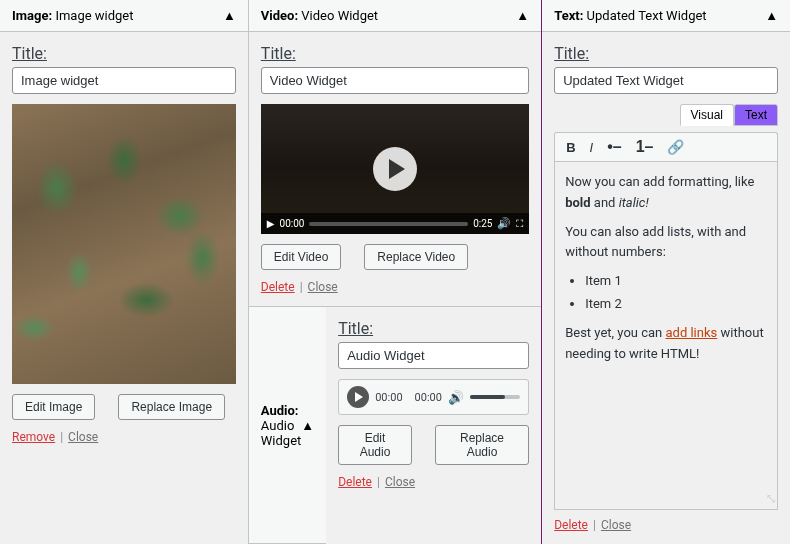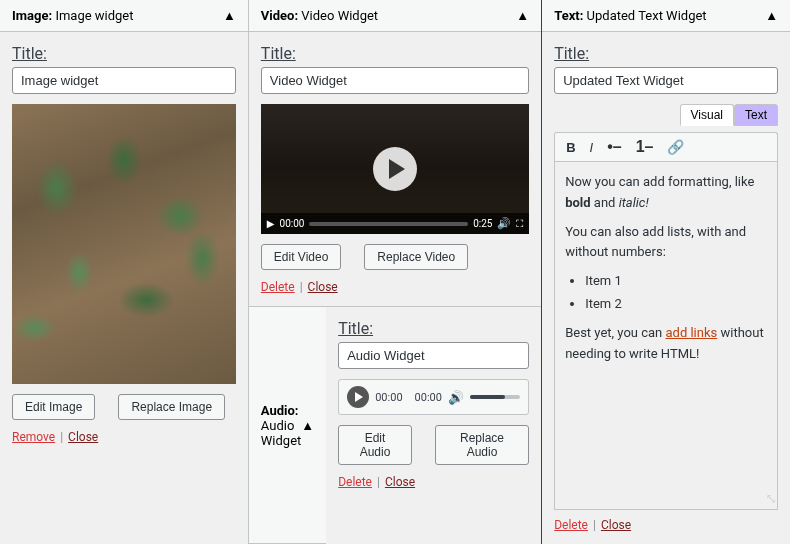--- a/index.html
+++ b/index.html
@@ -88,21 +88,21 @@
     .link-red {
       color: #d63638;
       text-decoration: underline;
       cursor: pointer;
     }
     .link-sep {
       color: #8c8f94;
       margin: 0 5px;
     }
     .link-normal {
-      color: #7f1d1d;
+      color: #737373;
       text-decoration: underline;
       cursor: pointer;
     }
 
     
     .video-placeholder {
       width: 100%;
       height: 130px;
       background: #1a1a1a;
       position: relative;
@@ -239,21 +239,21 @@
     }
     .editor-toolbar {
       display: flex;
       align-items: flex-start;
       justify-content: flex-end;
       margin-bottom: 6px;
     }
     .tab-btn {
       padding: 3px 10px;
       border: 1px solid #c3c4c7;
-      background: #c4b5fd;
+      background: #8b5cf6;
       font-size: 12px;
       cursor: pointer;
       border-radius: 3px 3px 0 0;
     }
     .tab-btn.active {
       background: #fff;
       border-bottom-color: #fff;
     }
     .format-toolbar {
       display: flex;

